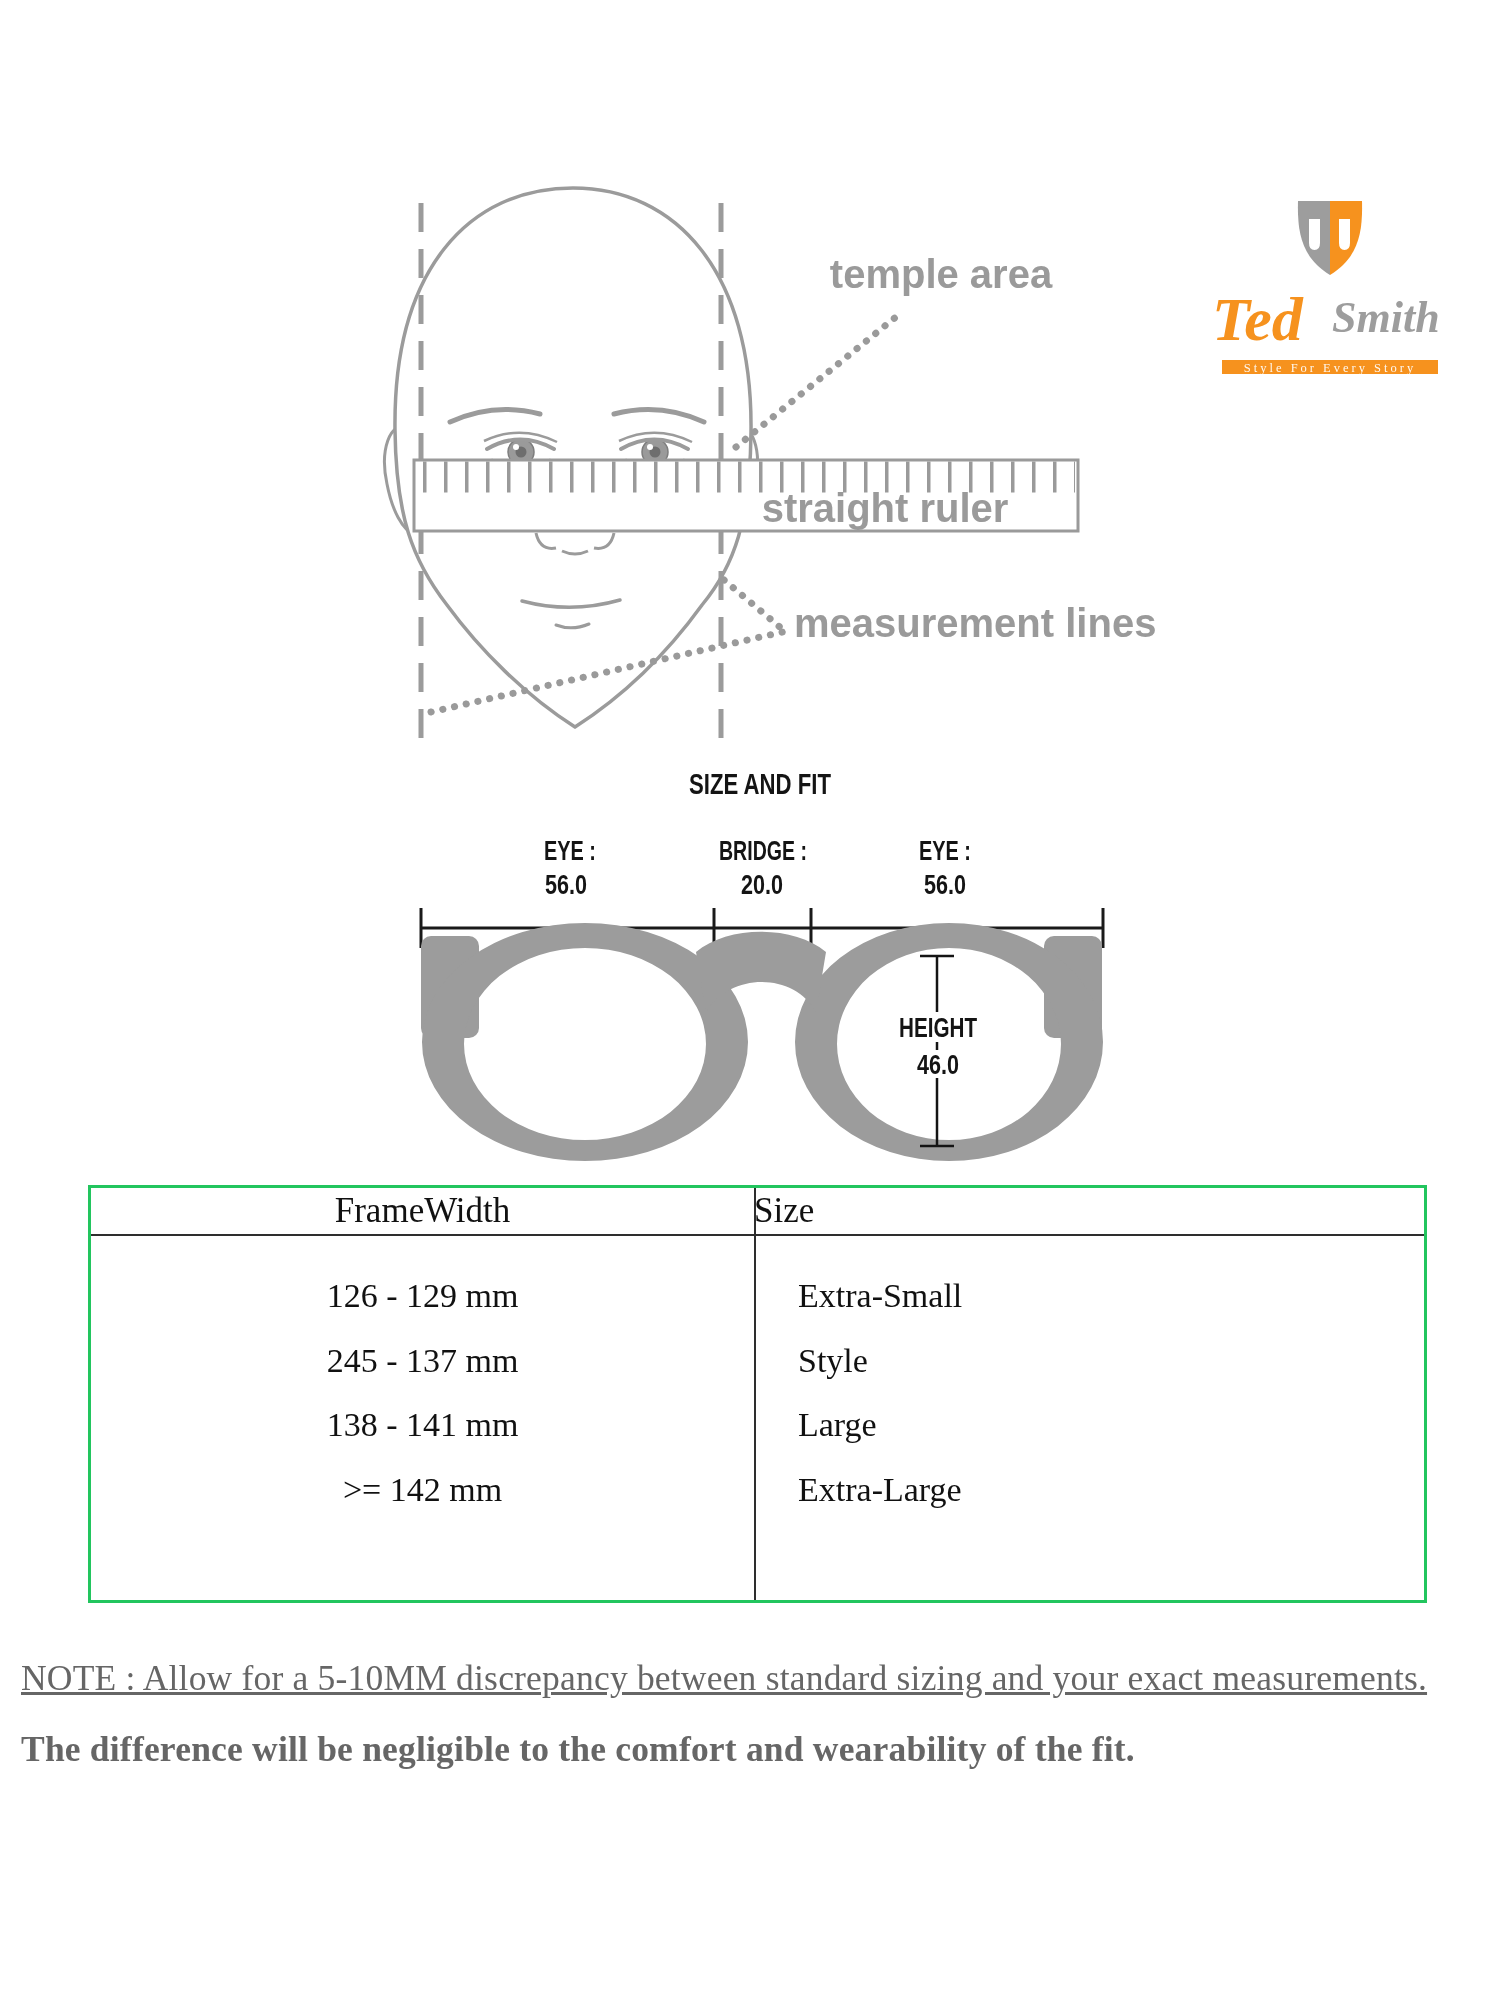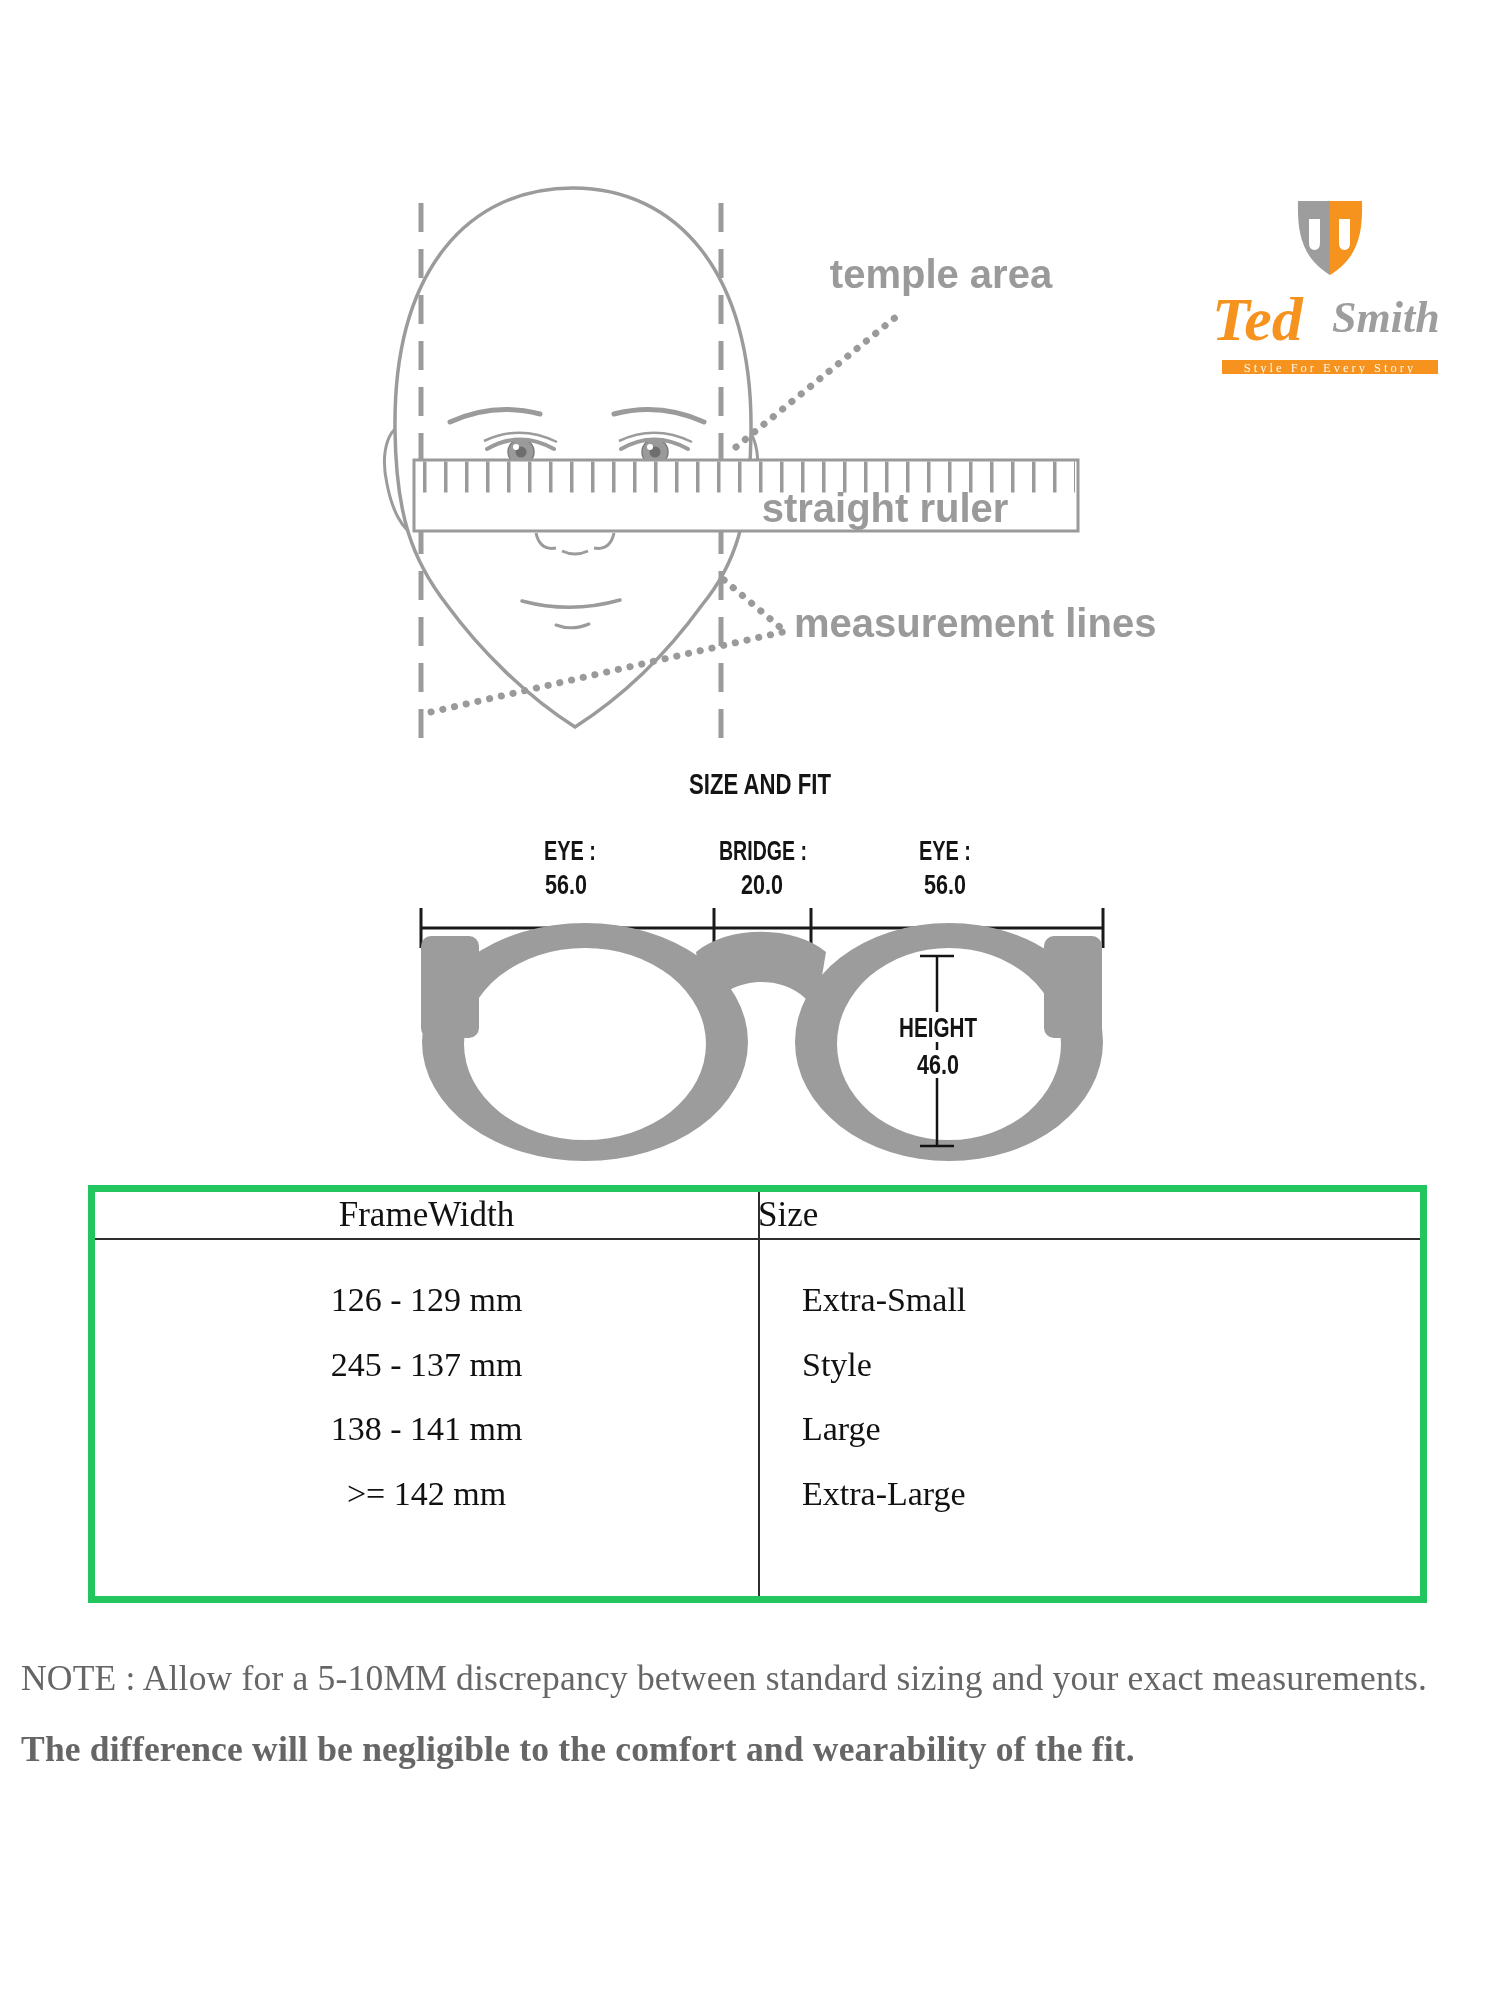--- a/index.html
+++ b/index.html
@@ -15,36 +15,36 @@
   .logo-smith{font-family:"Liberation Serif",serif;font-style:italic;font-weight:700;font-size:44px;fill:#9d9d9d;}
   .logo-tag{font-family:"Liberation Serif",serif;font-size:12.5px;fill:rgba(255,255,255,0.93);letter-spacing:3px;}
 
   .stroke-head{stroke:#9b9b9b;fill:none;}
   .dash{stroke:#9b9b9b;stroke-width:5;stroke-dasharray:29 17;}
   .dots{stroke:#9a9a9a;stroke-width:7;stroke-linecap:round;stroke-dasharray:0.2 11.8;fill:none;}
   .blkline{stroke:#1a1a1a;stroke-width:3;}
 
   
   .size-table{position:absolute;left:88px;top:1185px;width:1339px;height:418px;
-              border:7px solid #22c55e;box-sizing:border-box;background:#fff;
+              border:3px solid #22c55e;box-sizing:border-box;background:#fff;
               font-family:"Liberation Serif",serif;color:#111;}
   .tbl-divider{position:absolute;left:663px;top:0;bottom:0;width:2px;background:#2e2e2e;}
   .tbl-header-rule{position:absolute;top:46px;left:0;right:0;height:2px;background:#2e2e2e;}
   .tbl-header{display:flex;height:46px;}
   .tbl-header .cell-left,.tbl-header .cell-right{font-size:35px;line-height:46px;}
   .tbl-body{padding-top:30px;}
   .tbl-row{display:flex;height:64.5px;gap:44px;}
   .cell-left{width:663px;text-align:center;}
   .cell-right{flex:1;text-align:left;}
   .tbl-row .cell-left,.tbl-row .cell-right{font-size:34px;line-height:64.5px;}
 
   
   .note{position:absolute;left:21px;top:1656px;width:1479px;
         font-family:"Liberation Serif",serif;font-size:35.5px;color:#666;letter-spacing:0.2px;}
-  .note-line1{margin:0 0 27px 0;line-height:44px;}
+  .note-line1{margin:0 0 27px 0;line-height:44px;text-decoration:underline;}
   .note-line2{margin:0;line-height:44px;font-weight:bold;}
 </style>
 </head>
 <body>
 
 <div class="page">
 
   <svg width="1500" height="1180" viewBox="0 0 1500 1180" style="position:absolute;left:0;top:0;">
 
     <g>

